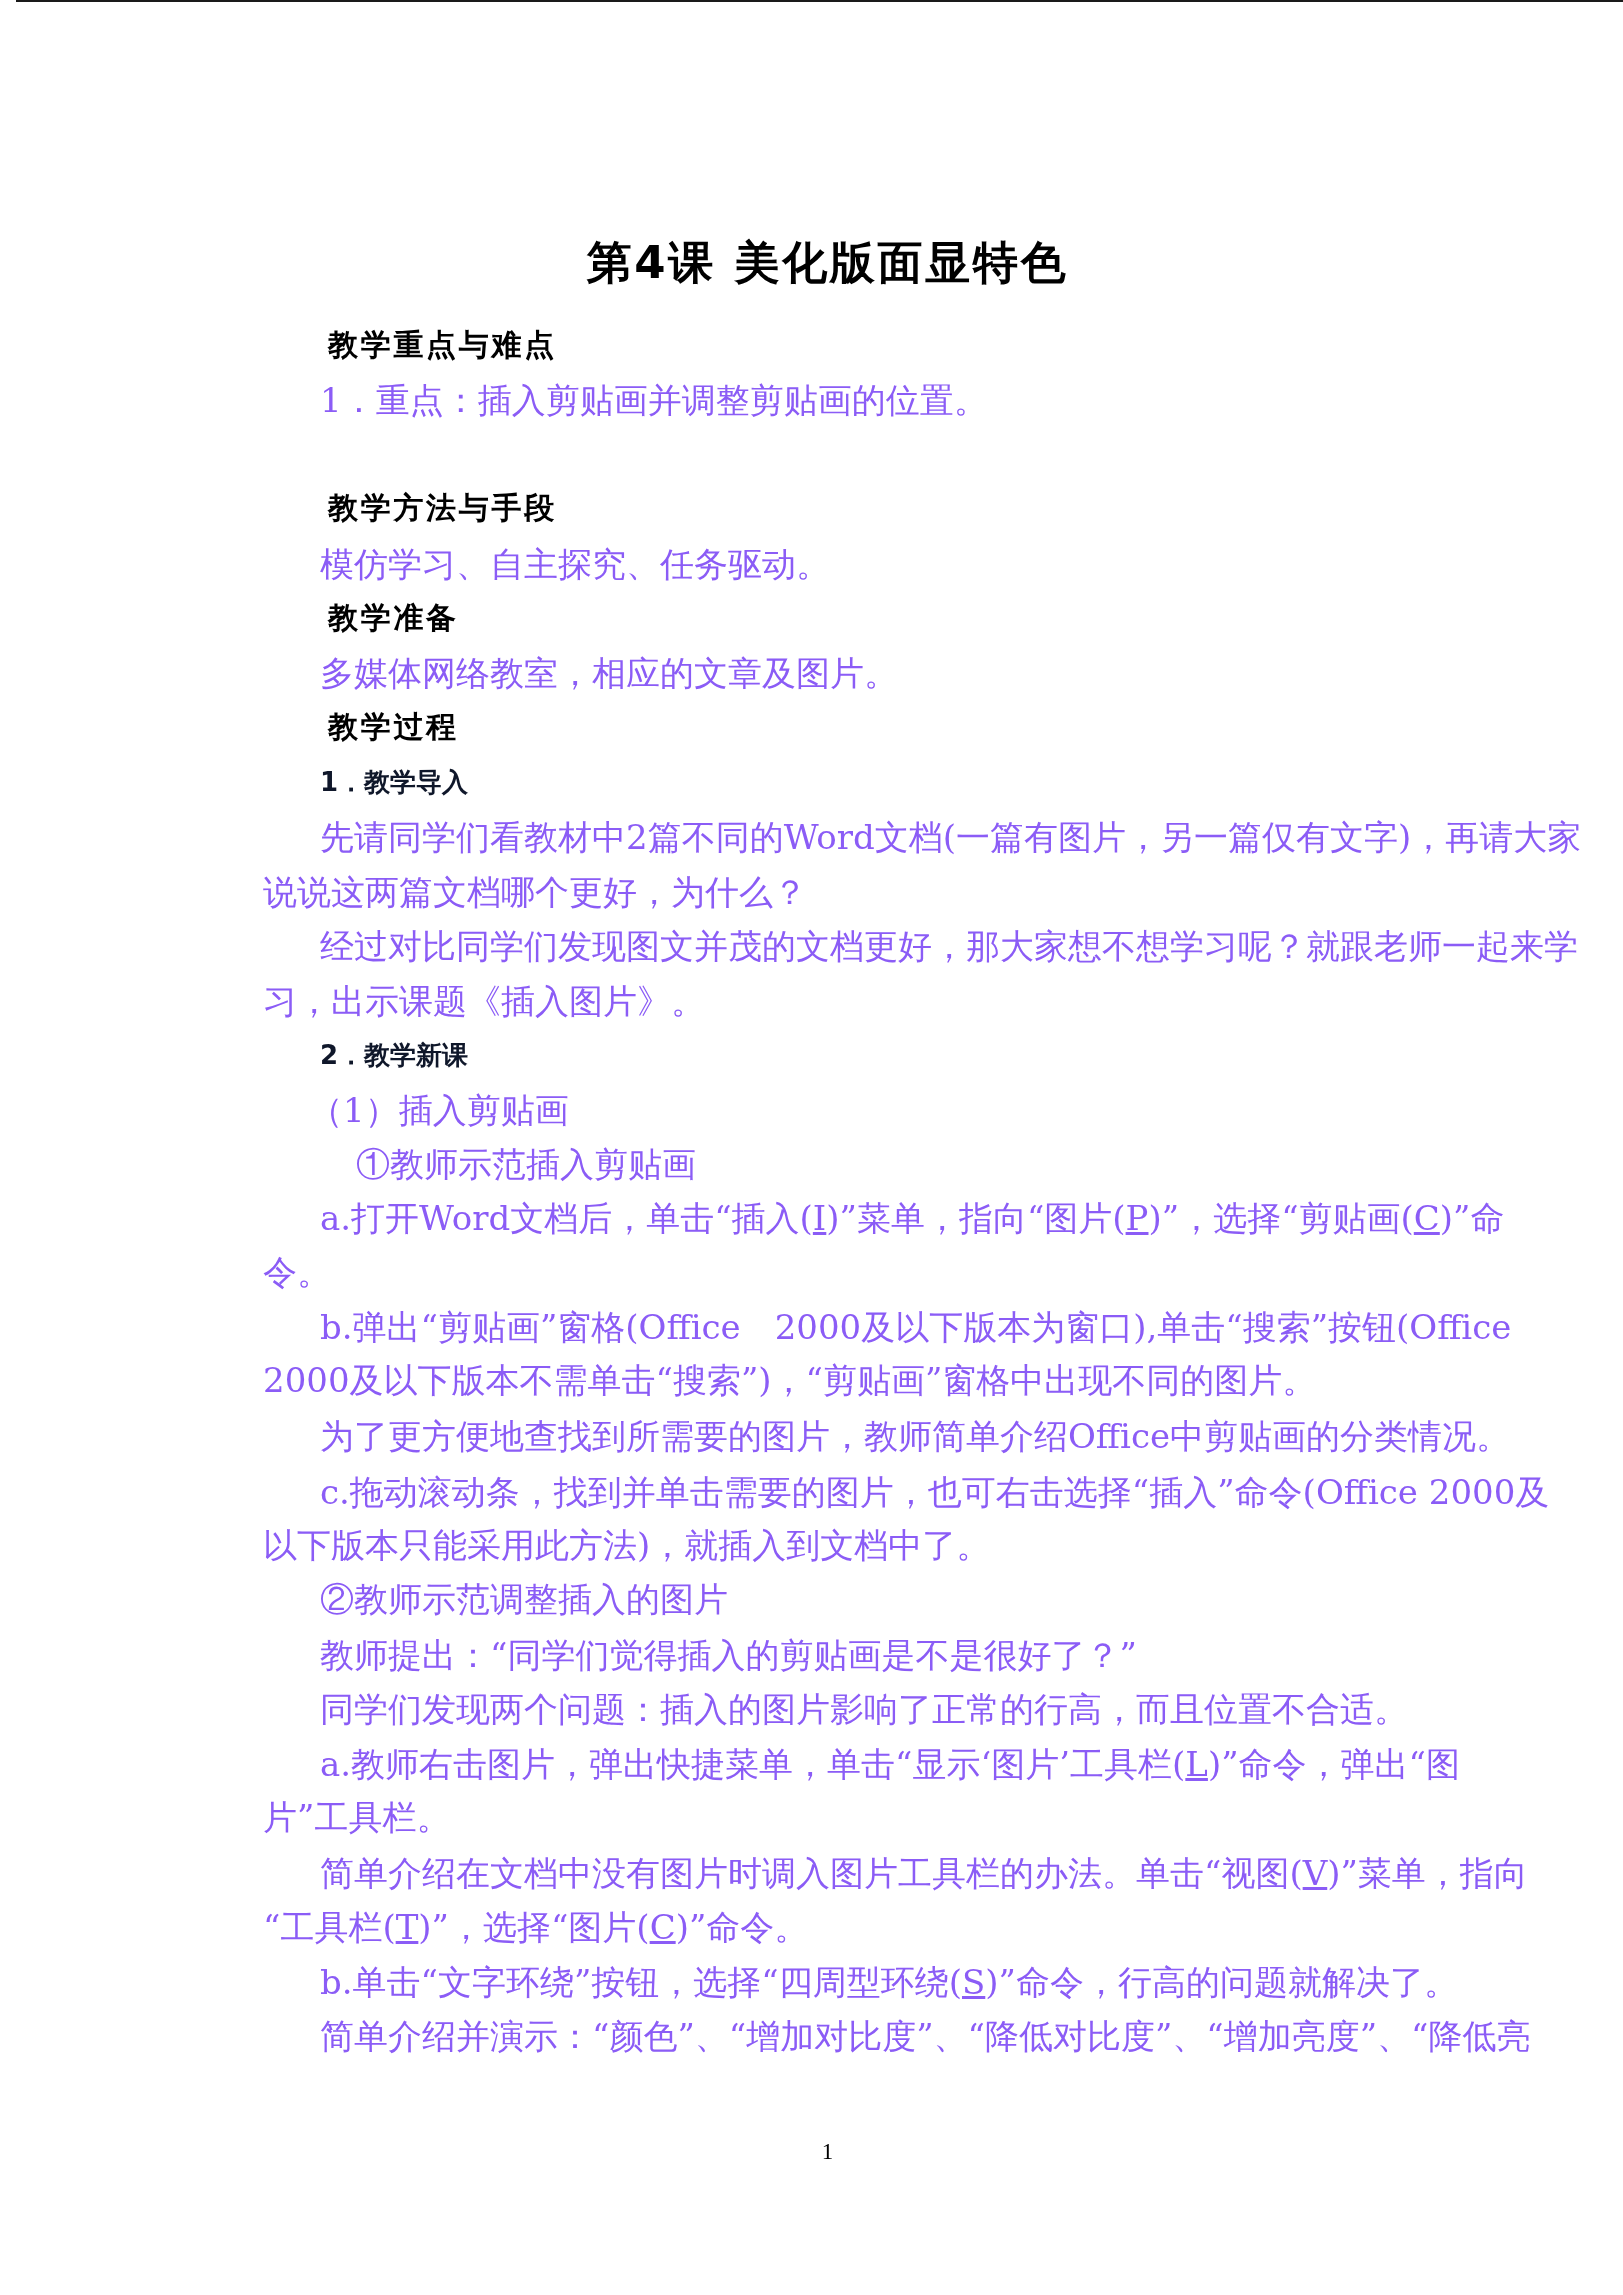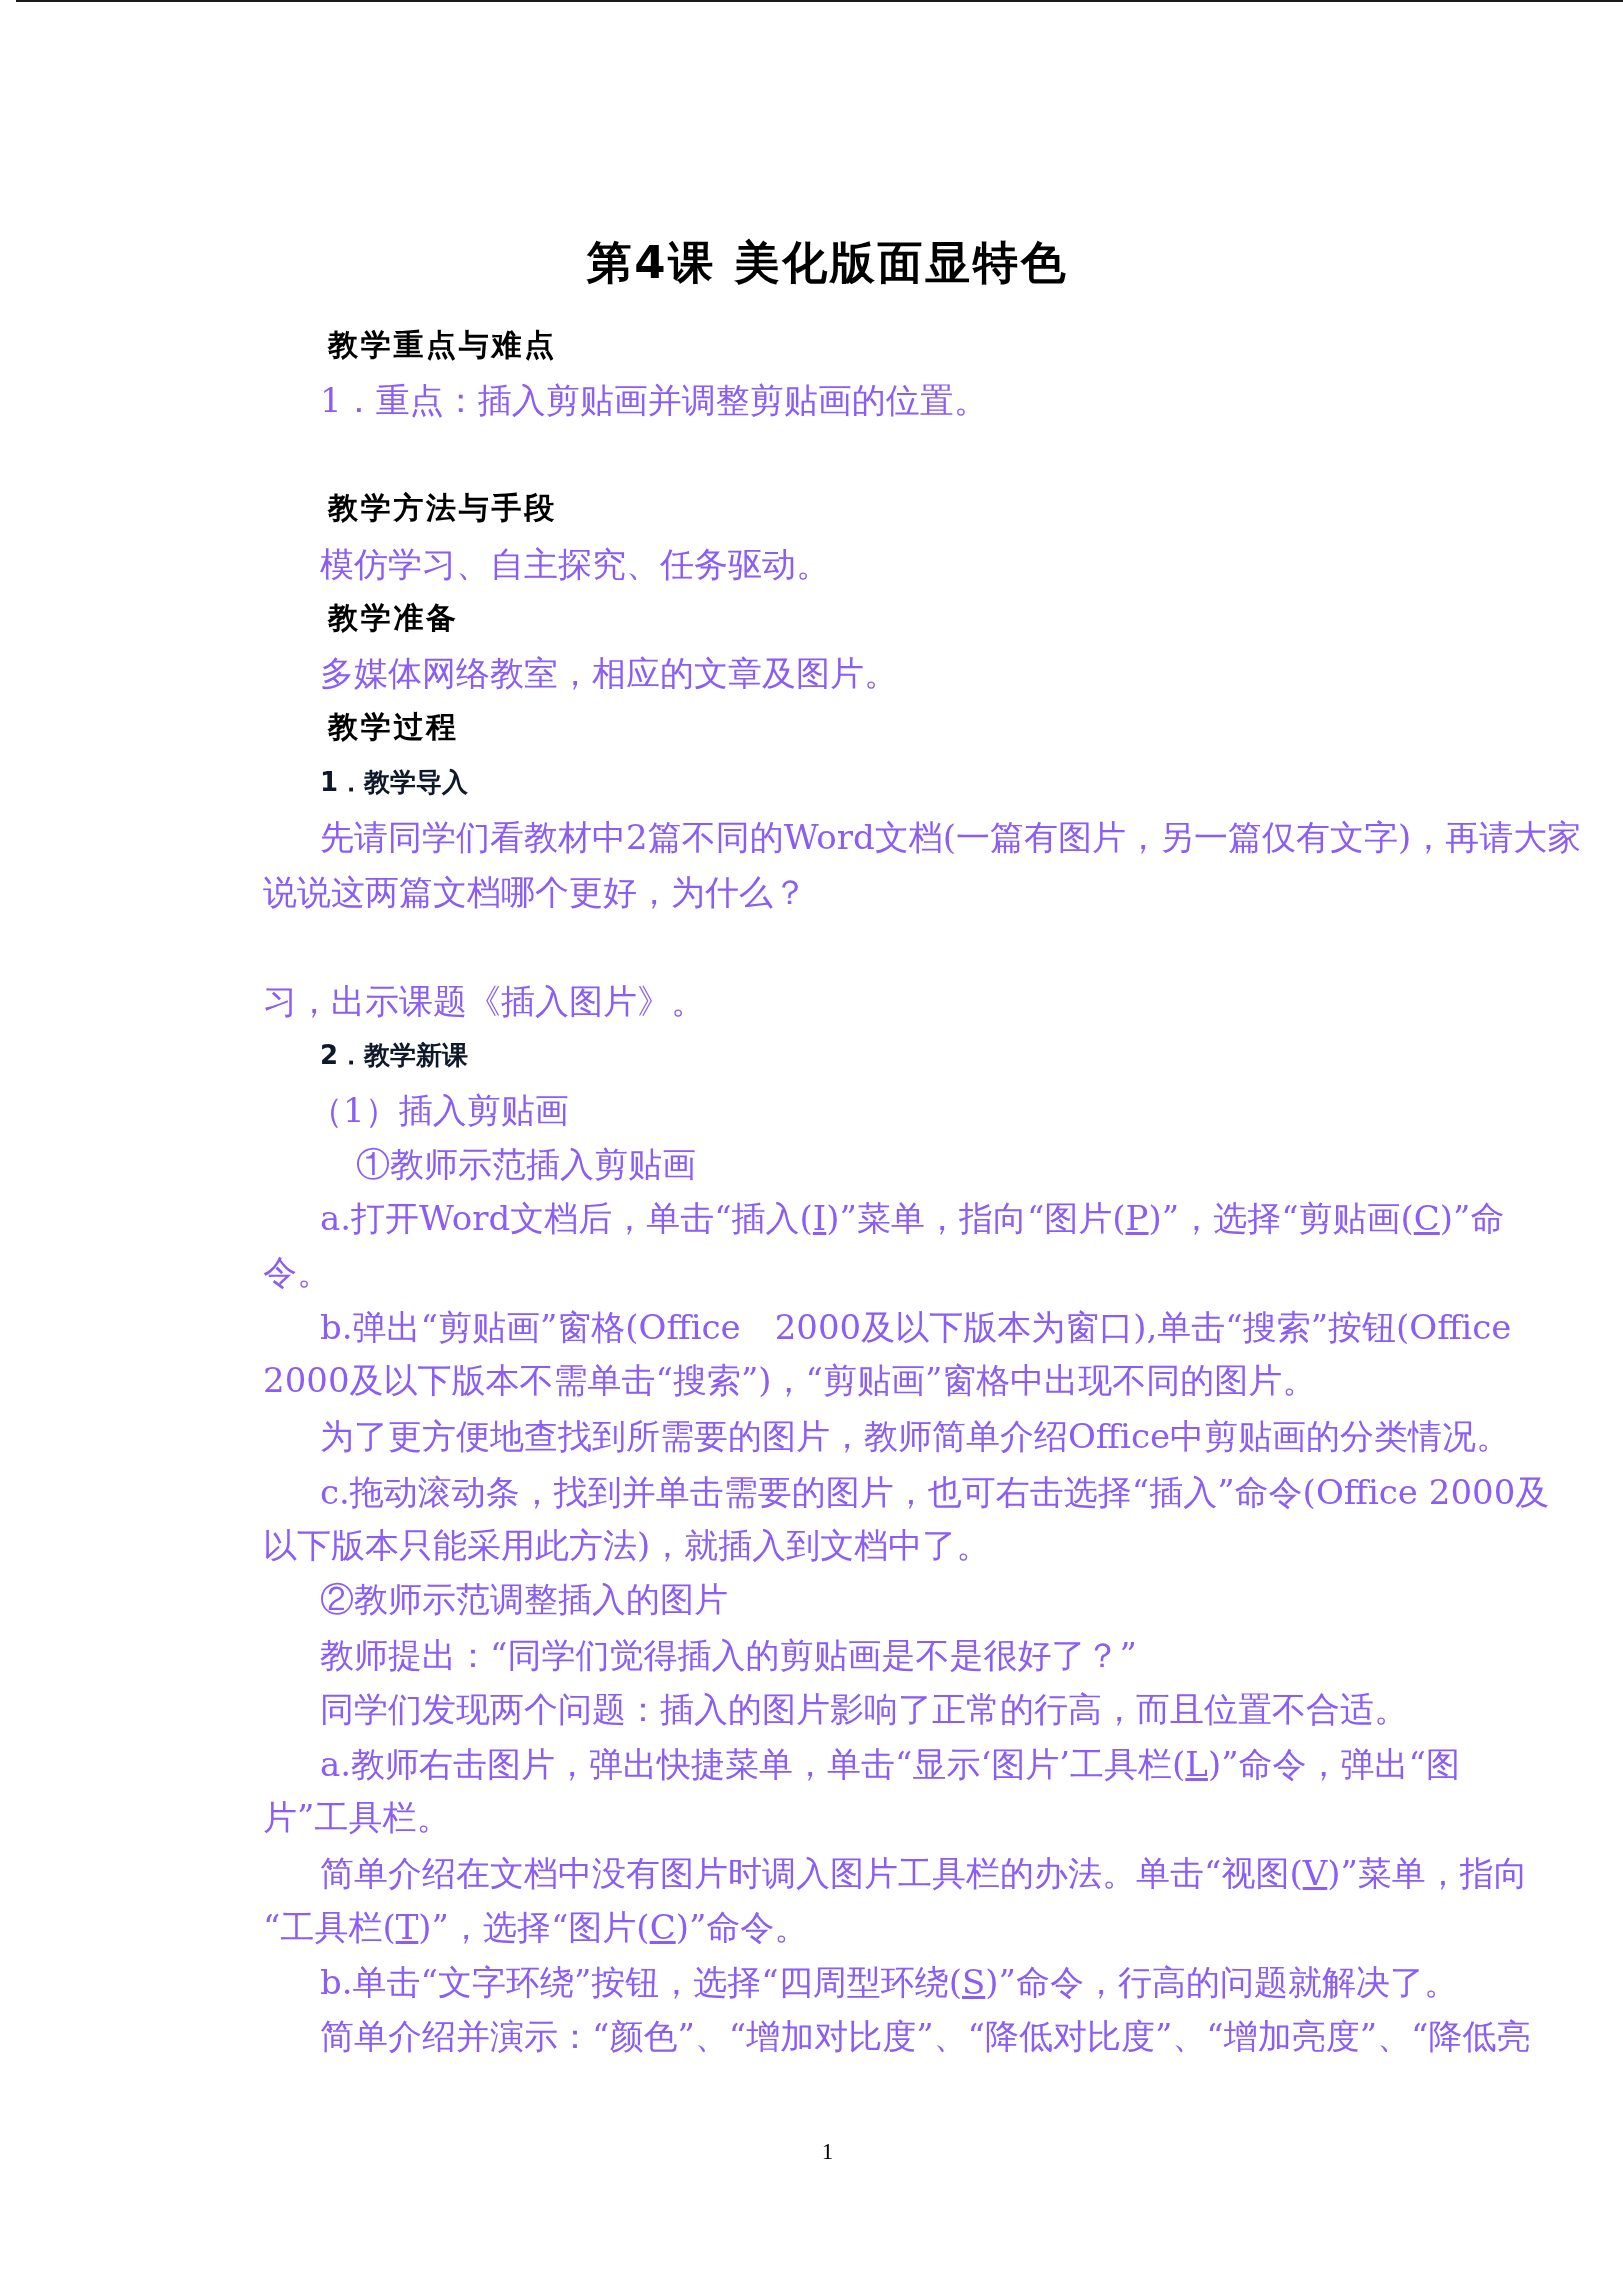--- a/index.html
+++ b/index.html
@@ -57,20 +57,21 @@
   <div class="ln indent" style="top:545px;">模仿学习、自主探究、任务驱动。</div>
 
   <div class="section-head" style="top:595px;">教学准备</div>
   <div class="ln indent" style="top:654px;">多媒体网络教室，相应的文章及图片。</div>
 
   <div class="section-head" style="top:704px;">教学过程</div>
 
   <div class="sub-head" style="top:763px;">1．教学导入</div>
   <div class="ln indent" style="top:818px;">先请同学们看教材中2篇不同的Word文档(一篇有图片，另一篇仅有文字)，再请大家</div>
   <div class="ln body-line" style="top:873px;">说说这两篇文档哪个更好，为什么？</div>
+  <div class="ln indent" style="top:927px;">经过对比同学们发现图文并茂的文档更好，那大家想不想学习呢？就跟老师一起来学</div>
   <div class="ln body-line" style="top:982px;">习，出示课题《插入图片》。</div>
 
   <div class="sub-head" style="top:1036px;">2．教学新课</div>
   <div class="ln indent" style="top:1091px;left:293px;">（1）插入剪贴画</div>
   <div class="ln indent" style="top:1145px;margin-left:36px;">①教师示范插入剪贴画</div>
 
   <div class="ln indent" style="top:1199px;">
     <span>a.打开Word文档后，单击“插入(</span><span class="acc">I</span><span>)”菜单，指向“图片(</span><span class="acc">P</span><span>)”，选择“剪贴画(</span><span class="acc">C</span><span>)”命</span>
   </div>
   <div class="ln body-line" style="top:1253px;">令。</div>

